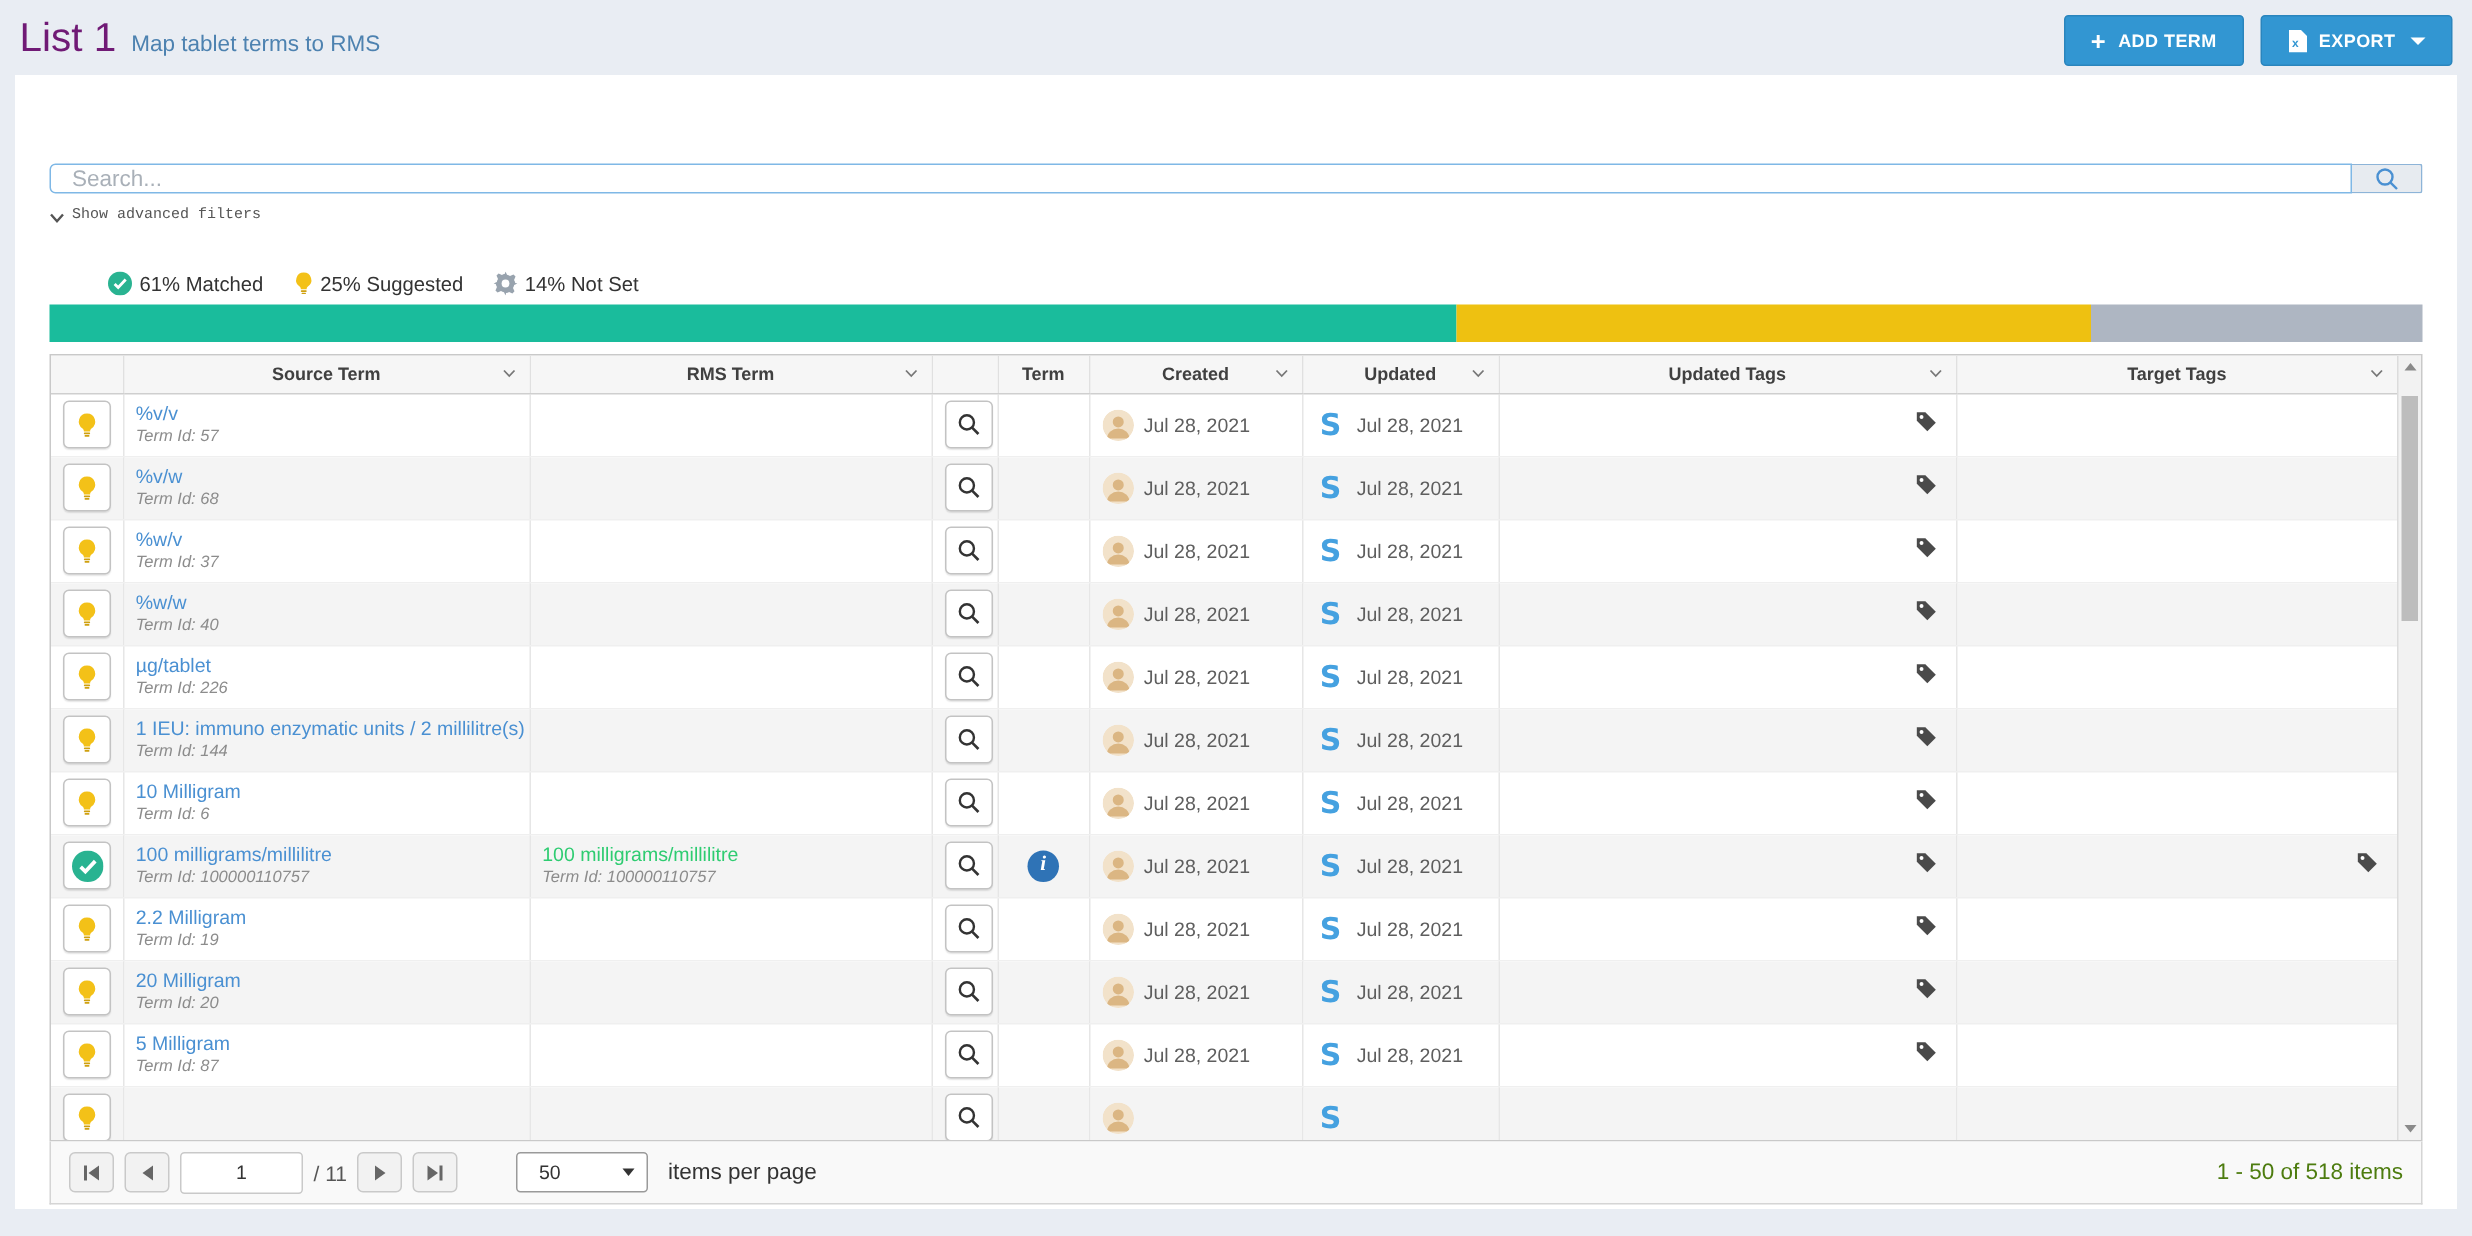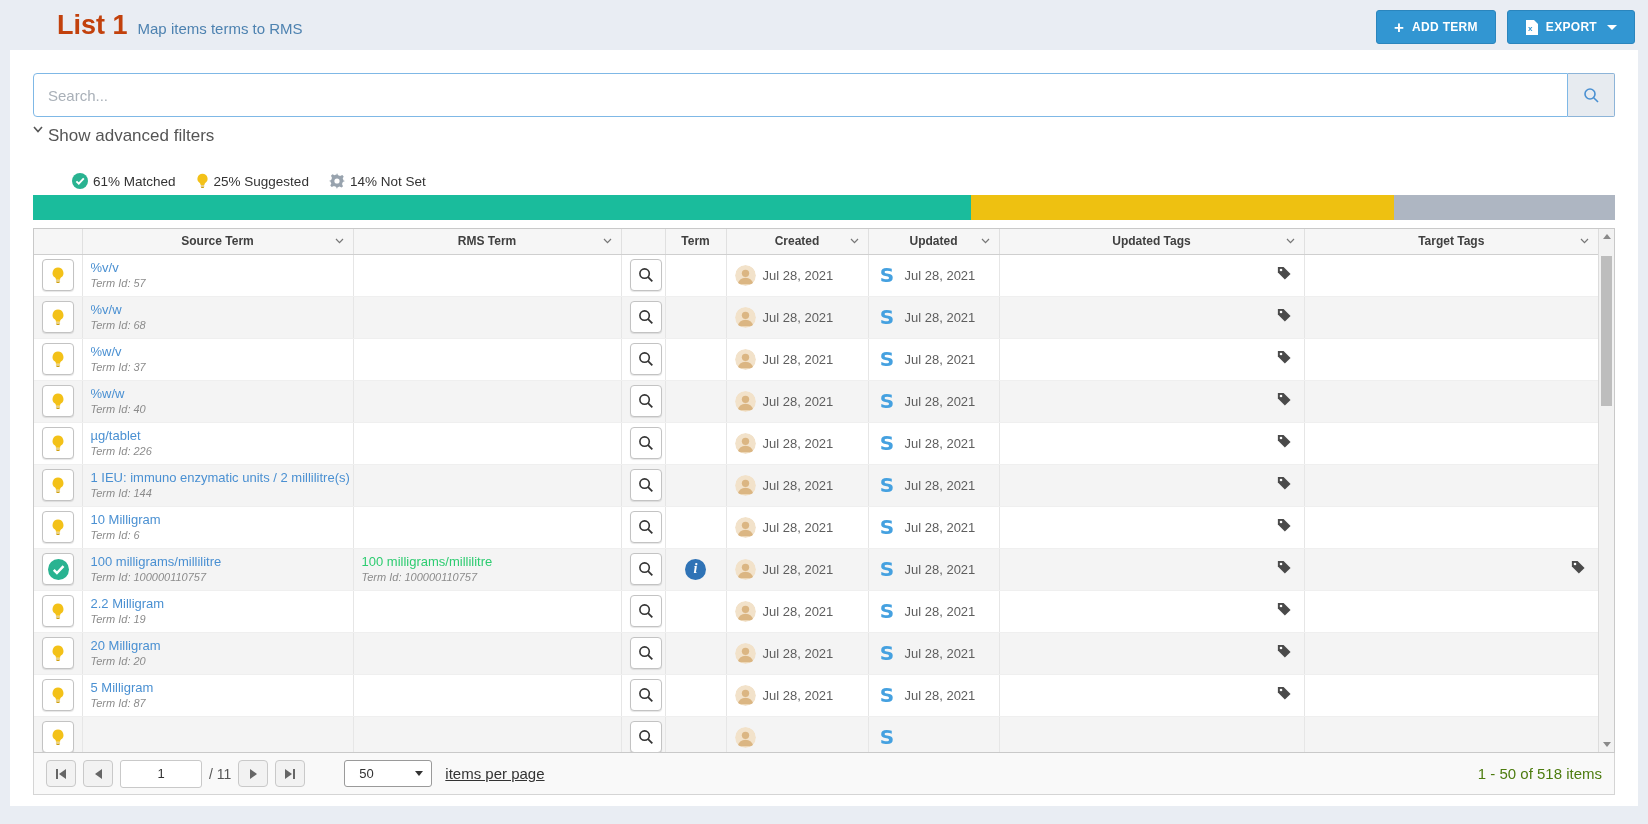--- a/index.html
+++ b/index.html
@@ -2,37 +2,37 @@
 <html><head>
 <meta charset="utf-8">
 <style>
   * { margin:0; padding:0; box-sizing:border-box; }
   html,body { width:1648px; height:824px; overflow:hidden; }
   body { background:#e9edf3; font-family:"Liberation Sans", sans-serif; color:#333; }
 
   
   .page-header { display:flex; align-items:flex-start; justify-content:space-between; padding:10px 13px 0 13px; height:50px; }
   .title-wrap { display:flex; align-items:baseline; gap:10px; }
-  .title-main { font-size:27px; font-weight:700; color:#c2410c;margin-left:44px; }
+  .title-main { font-size:27px; font-weight:400; color:#701a75; }
   .title-sub { font-size:15px; color:#4d82b0; }
   .toolbar { display:flex; gap:11px; padding-top:0; }
   .btn-blue { display:flex; align-items:center; gap:8px; height:34px; padding:0 17px; background:#3296d2; border:1px solid #2a85bd; border-radius:3px; color:#fff; font-weight:bold; font-size:12px; letter-spacing:.3px; cursor:pointer; font-family:"Liberation Sans",sans-serif; }
   .plus-glyph { font-size:17px; font-weight:bold; line-height:1; }
   .caret-down { width:0; height:0; border-left:5px solid transparent; border-right:5px solid transparent; border-top:5px solid #fff; display:inline-block; margin-left:2px; }
 
   
   .panel { position:absolute; left:10px; right:10px; top:50px; bottom:18px; background:#fff; padding:23px; }
 
   
-  .search-row { display:flex; height:44px; }
+  .search-row { display:flex; height:20px;margin-top:36px; }
   .search-input { flex:1; border:1px solid #7fb8e6; border-radius:4px 0 0 4px; padding:0 14px; font-size:15px; color:#333; outline:none; font-family:"Liberation Sans",sans-serif; }
   .search-input::placeholder { color:#a9b0b8; }
   .search-btn { width:47px; background:#e7ebf0; border:1px solid #8db4d8; border-left:none; border-radius:0 2px 2px 0; display:flex; align-items:center; justify-content:center; cursor:pointer; }
 
-  .adv-filters { margin-top:9px; display:inline-flex; align-items:flex-start; gap:5px; font-size:17px; color:#555; cursor:pointer; }
+  .adv-filters { margin-top:9px; display:inline-flex; align-items:flex-end; gap:5px; font-size:10px; color:#555; cursor:pointer;font-family:Liberation Mono, monospace; }
 
   
   .legend { margin-top:27px; display:flex; align-items:center; gap:20px; font-size:13.5px; color:#333;padding-left:39px; }
   .legend-item { display:flex; align-items:center; gap:5px; }
   .progress-bar { margin-top:6px; height:25px; display:flex; width:100%; }
   .progress-bar > div { height:100%; }
 
   
   .grid { margin-top:8px; border:1px solid #c9c9c9; height:525px; display:flex; overflow:hidden; }
   .grid-main { flex:1; overflow:hidden; }
@@ -66,30 +66,30 @@
   
   .pager { border:1px solid #d5d5d5; border-top:none; background:#f9f9f9; height:42px; display:flex; align-items:center; padding:0 12px; gap:7px; font-size:14px; color:#555; }
   .pg-btn { width:30px; height:27px; background:#f2f2f2; border:1px solid #c9c9c9; border-radius:4px; display:flex; align-items:center; justify-content:center; gap:1px; cursor:pointer; }
   .tri-l { width:0; height:0; border-top:5px solid transparent; border-bottom:5px solid transparent; border-right:7px solid #666; }
   .tri-r { width:0; height:0; border-top:5px solid transparent; border-bottom:5px solid transparent; border-left:7px solid #666; }
   .pg-bar { width:2px; height:10px; background:#666; }
   .page-input { width:82px; height:28px; border:1px solid #c9c9c9; border-radius:3px; text-align:center; font-size:13px; color:#333; font-family:"Liberation Sans",sans-serif; }
   .select-wrap { position:relative; margin-left:32px; }
   .page-size { width:88px; height:27px; border:1px solid #9a9a9a; border-radius:3px; background:#fff; font-size:13px; color:#333; padding:0 0 0 14px; appearance:none; -webkit-appearance:none; font-family:"Liberation Sans",sans-serif; }
   .select-caret { position:absolute; right:9px; top:11px; width:0; height:0; border-left:4px solid transparent; border-right:4px solid transparent; border-top:5px solid #333; pointer-events:none; }
-  .per-page { font-size:15px; color:#333; margin-left:6px;text-decoration:underline; }
+  .per-page { font-size:15px; color:#333; margin-left:6px; }
   .range-label { margin-left:auto; font-size:15px; color:#4d7c0f; }
 </style>
 </head>
 <body>
 
 <div class="page-header">
   <div class="title-wrap">
     <span class="title-main">List 1</span>
-    <span class="title-sub">Map items terms to RMS</span>
+    <span class="title-sub">Map tablet terms to RMS</span>
   </div>
   <div class="toolbar">
     <button class="btn-blue">
       <span class="plus-glyph">+</span>
       <span>ADD TERM</span>
     </button>
     <button class="btn-blue">
       <svg width="13" height="15" viewBox="0 0 13 15">
         <path d="M1 0 h8 l4 4 v11 H1 z" fill="#fff"></path>
         <text x="3" y="11" font-size="8" font-weight="bold" fill="#3296d2" font-family="Liberation Sans,sans-serif">x</text>

